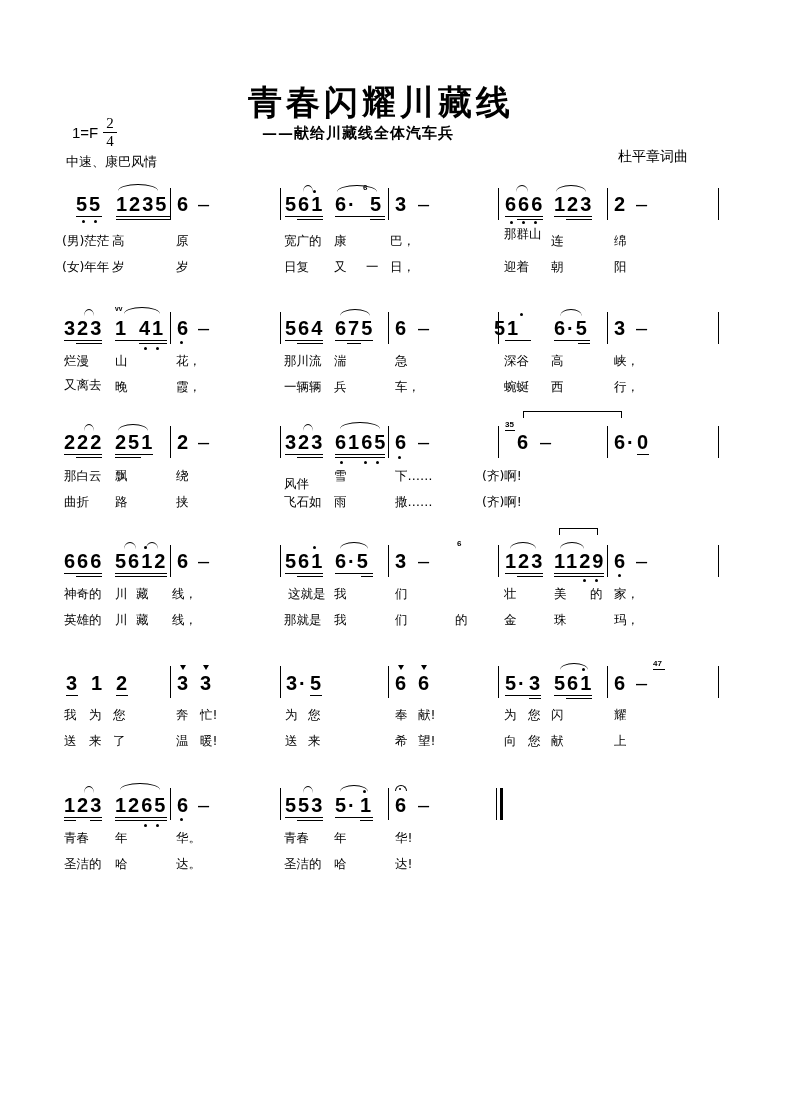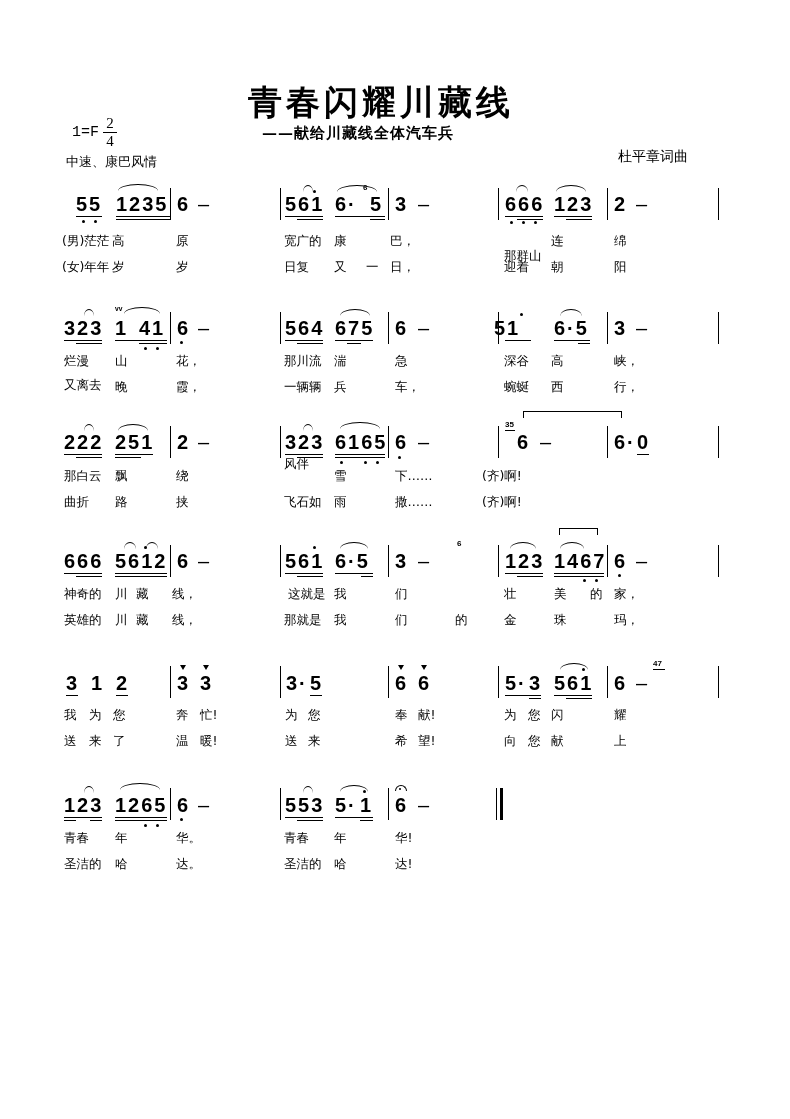--- a/index.html
+++ b/index.html
@@ -1,20 +1,20 @@
 <!DOCTYPE html>
 <html><head>
 <meta charset="utf-8">
 <style>
   html, body { margin: 0; padding: 0; background: #ffffff; }
   body { width: 790px; height: 1119px; position: relative; overflow: hidden; color: #000; font-family: "DejaVu Sans", sans-serif; }
   .abs { position: absolute; }
   .title { left: 248px; top: 80px; font-family: "DejaVu Serif", serif; font-size: 34px; font-weight: bold; letter-spacing: 4px; white-space: nowrap; }
   .subtitle { left: 262px; top: 124px; font-family: "DejaVu Serif", serif; font-size: 15px; font-weight: bold; white-space: nowrap; letter-spacing: 1px; }
-  .key { left: 72px; top: 124px; font-family: Liberation Mono, monospace; font-size: 15px; }
+  .key { left: 72px; top: 124px; font-family: Liberation Sans, sans-serif; font-size: 15px; }
   .timesig { left: 103px; top: 115px; font-family: "Liberation Serif", serif; font-size: 15px; text-align: center; width: 14px; line-height: 17px; }
   .timesig .bar { border-top: 1px solid #000; }
   .tempo { left: 66px; top: 153px; font-size: 13px; font-family: "DejaVu Serif", serif; }
   .composer { left: 618px; top: 148px; font-size: 14px; font-family: "Liberation Sans", sans-serif; }
 
   .note { position: absolute; font-family: "Liberation Sans", sans-serif; font-weight: bold; font-size: 20px; line-height: 22px; white-space: nowrap; letter-spacing: 2px; }
   .ul1 { position: absolute; height: 0; border-top: 1.5px solid #000; }
   .barline { position: absolute; width: 0; border-left: 1.5px solid #000; height: 32px; }
   .dbar { position: absolute; width: 3px; border-left: 1px solid #000; border-right: 3px solid #000; height: 32px; }
   .lyr { position: absolute; font-size: 12.5px; font-family: "DejaVu Sans", sans-serif; white-space: nowrap; }
@@ -83,21 +83,21 @@
   <span class="note" style="left:614px;top:193px">2</span>
   <span class="note" style="left:636px;top:193px;font-weight:normal">–</span>
   <div class="barline" style="left:718px;top:188px"></div>
 
   <span class="lyr" style="left:62px;top:233px">(男)茫茫</span>
   <span class="lyr" style="left:112px;top:233px">高</span>
   <span class="lyr" style="left:176px;top:233px">原</span>
   <span class="lyr" style="left:284px;top:233px">宽广的</span>
   <span class="lyr" style="left:334px;top:233px">康</span>
   <span class="lyr" style="left:390px;top:233px">巴，</span>
-  <span class="lyr" style="left:504px;top:248px">那群山</span>
+  <span class="lyr" style="left:504px;top:226px">那群山</span>
   <span class="lyr" style="left:551px;top:233px">连</span>
   <span class="lyr" style="left:614px;top:233px">绵</span>
 
   <span class="lyr" style="left:62px;top:259px">(女)年年</span>
   <span class="lyr" style="left:112px;top:259px">岁</span>
   <span class="lyr" style="left:176px;top:259px">岁</span>
   <span class="lyr" style="left:284px;top:259px">日复</span>
   <span class="lyr" style="left:334px;top:259px">又</span>
   <span class="lyr" style="left:366px;top:259px">一</span>
   <span class="lyr" style="left:390px;top:259px">日，</span>
@@ -208,21 +208,21 @@
   <span class="note" style="left:540px;top:431px;font-weight:normal">–</span>
   <div class="barline" style="left:607px;top:426px"></div>
   <span class="note" style="left:614px;top:431px">6·</span>
   <span class="note" style="left:637px;top:431px">0</span>
   <div class="ul1" style="left:637px;top:454px;width:12px"></div>
   <div class="barline" style="left:718px;top:426px"></div>
 
   <span class="lyr" style="left:64px;top:468px">那白云</span>
   <span class="lyr" style="left:115px;top:468px">飘</span>
   <span class="lyr" style="left:176px;top:468px">绕</span>
-  <span class="lyr" style="left:284px;top:456px">风伴</span>
+  <span class="lyr" style="left:284px;top:476px">风伴</span>
   <span class="lyr" style="left:334px;top:468px">雪</span>
   <span class="lyr" style="left:395px;top:468px">下……</span>
   <span class="lyr" style="left:482px;top:468px">(齐)啊!</span>
 
   <span class="lyr" style="left:64px;top:494px">曲折</span>
   <span class="lyr" style="left:115px;top:494px">路</span>
   <span class="lyr" style="left:176px;top:494px">挟</span>
   <span class="lyr" style="left:284px;top:494px">飞石如</span>
   <span class="lyr" style="left:334px;top:494px">雨</span>
   <span class="lyr" style="left:395px;top:494px">撒……</span>
@@ -257,21 +257,21 @@
   <span class="note" style="left:418px;top:550px;font-weight:normal">–</span>
   <span class="small" style="left:457px;top:540px">6</span>
 
   <div class="barline" style="left:498px;top:545px"></div>
   <div class="slur" style="left:510px;top:542px;width:26px"></div>
   <span class="note" style="left:505px;top:550px">123</span>
   <div class="ul1" style="left:505px;top:573px;width:38px"></div>
     <div class="ul1" style="left:517px;top:576px;width:26px"></div>
   <div class="bracket" style="left:559px;top:528px;width:37px"></div>
   <div class="slur" style="left:560px;top:542px;width:24px"></div>
-  <span class="note" style="left:554px;top:550px">1467</span>
+  <span class="note" style="left:554px;top:550px">1129</span>
   <div class="ul1" style="left:554px;top:573px;width:50px"></div>
     <div class="ul1" style="left:554px;top:576px;width:50px"></div>
   <div class="dot" style="left:583px;top:579px"></div>
     <div class="dot" style="left:595px;top:579px"></div>
   <div class="barline" style="left:607px;top:545px"></div>
   <span class="note" style="left:614px;top:550px">6</span>
   <div class="dot" style="left:618px;top:574px"></div>
   <span class="note" style="left:636px;top:550px;font-weight:normal">–</span>
   <div class="barline" style="left:718px;top:545px"></div>
 

